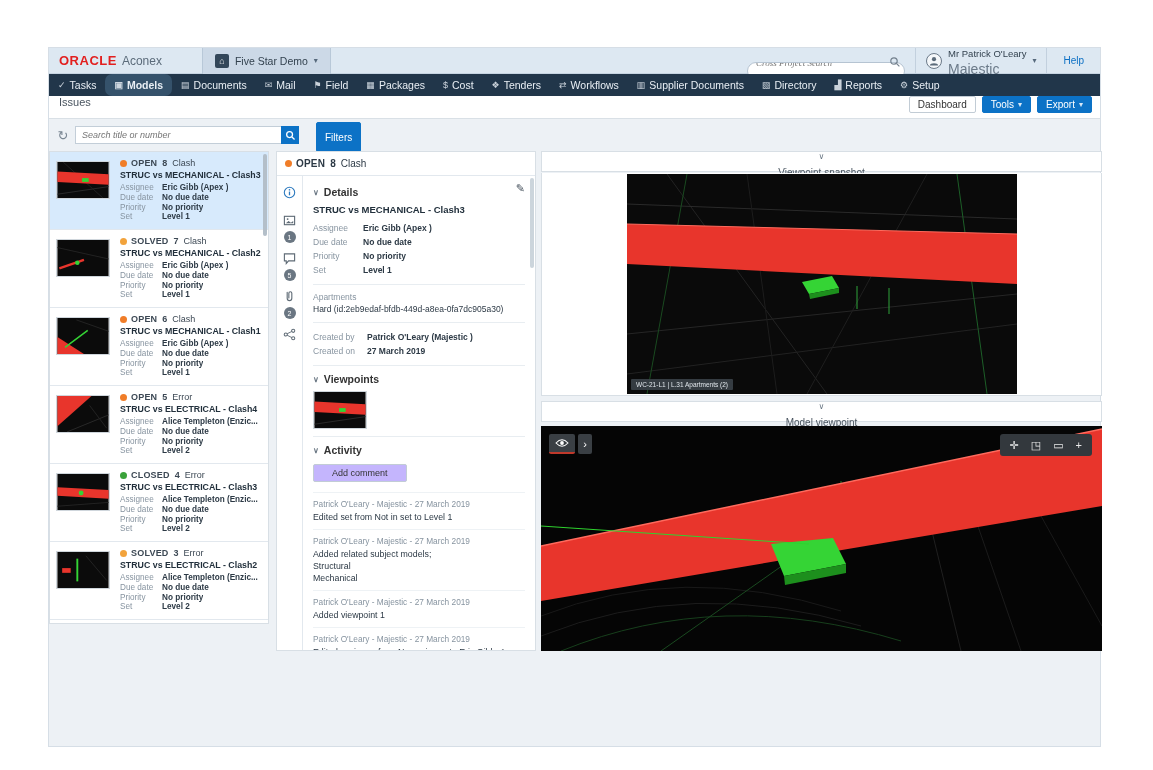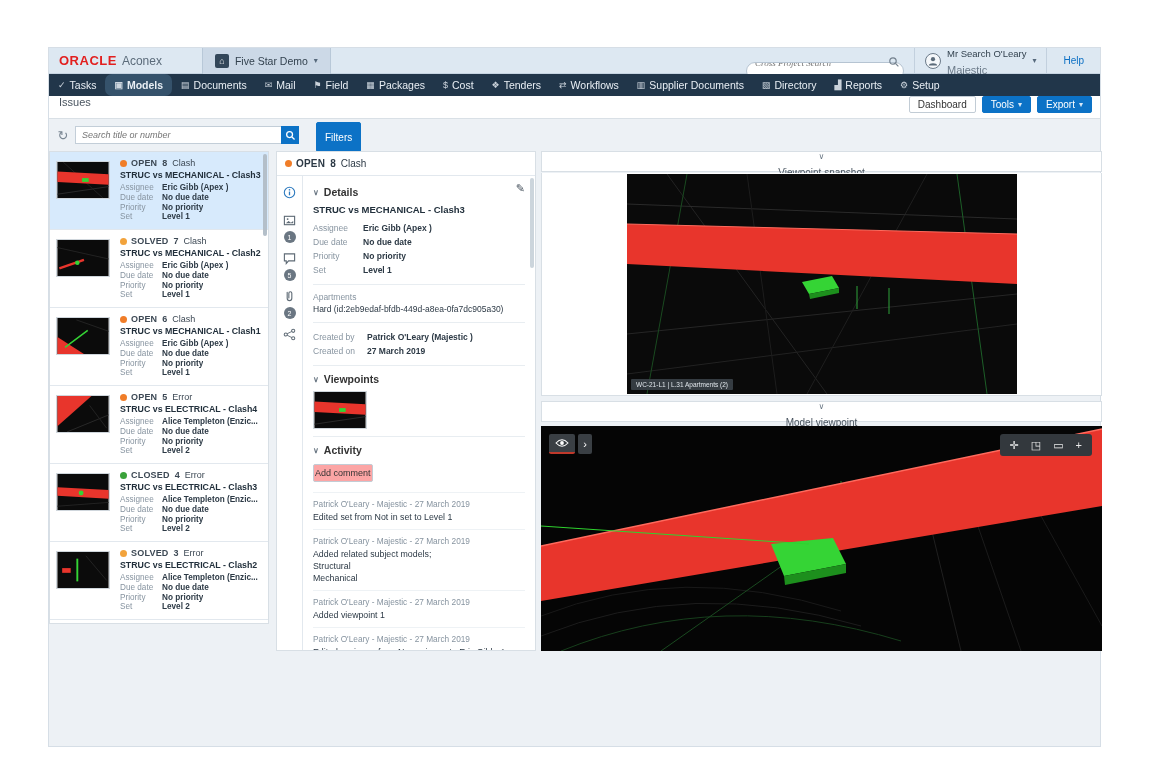--- a/index.html
+++ b/index.html
@@ -18,21 +18,21 @@
   .caret { font-size:8px; color:#56697c; }
   .c-caret::after { content:"▾"; }
   .topbar-right { margin-left:auto; display:flex; align-items:center; height:100%; }
   .cps { position:relative; width:158px; height:17px; margin-right:10px; }
   .cps input { width:100%; height:100%; border:1px solid #b6c4d2; border-radius:9px; font-size:9px; font-style:italic; color:#55606c; padding:0 18px 16px 8px; background:#ffffff; outline:none;font-family:Liberation Serif, serif; }
   .cps .mag { position:absolute; right:4px; top:2px; color:#74828f; }
   .user-area { display:flex; align-items:center; gap:6px; padding:0 10px; border-left:1px solid #c2d0de; height:100%; cursor:pointer; }
   .avatar { width:16px; height:16px; border:1px solid #6b7a89; border-radius:50%; background:#f4f7fa; display:flex; align-items:center; justify-content:center; }
   .user-lines { line-height:1.05; }
   .user-name { font-size:9.5px; color:#33424f; }
-  .user-org { font-size:11px; color:#6b7a89; }
+  .user-org { font-size:14px; color:#6b7a89; }
   .help-area { height:100%; display:flex; align-items:center; padding:0 16px; border-left:1px solid #c2d0de; }
   .help-link { color:#0b6fc4; font-size:10px; cursor:pointer; }
 
   
   .navbar { position:absolute; left:0; top:26px; width:100%; height:22px; background:#21364a; display:flex; align-items:stretch; }
   .tab { display:flex; align-items:center; gap:4px; padding:0 9px; color:#e8eef4; font-size:10.5px; cursor:pointer; white-space:nowrap;border-radius:7px; }
   .tab .ni { font-size:9px; opacity:.85; }
   .tab.active { background:#35526b; font-weight:bold; }
   .ni-tasks::before{content:"✓";} .ni-models::before{content:"▣";} .ni-docs::before{content:"▤";}
   .ni-mail::before{content:"✉";} .ni-field::before{content:"⚑";} .ni-pkg::before{content:"▦";}
@@ -97,21 +97,21 @@
   .c-chev::after{content:"∨";}
   .pencil { position:absolute; right:10px; top:6px; font-size:11px; color:#4a5560; cursor:pointer; }
   .c-pencil::after{content:"✎";}
   .dtitle { font-size:9.5px; font-weight:bold; color:#22303c; margin:2px 0 6px; }
   .dpair { display:flex; line-height:14px; }
   .dpl { width:50px; flex:none; font-size:8.5px; color:#8794a0; }
   .dpv { font-size:8.5px; font-weight:bold; color:#2c3945; }
   .dhr { border:none; border-top:1px solid #e8edf1; margin:7px 0; }
   .desc-val { font-size:8.5px; color:#2c3945; line-height:12px; margin-top:1px; word-break:break-all; }
   .vthumb { width:54px; height:38px; border:1px solid #cfd6dc; margin:2px 0 4px; }
-  .add-comment { background:#fca5a5; border:1px solid #c2ccd5; border-radius:2px; font-size:9px; color:#333; padding:3px 1px; cursor:pointer; margin:2px 0 4px; font-family:inherit; }
+  .add-comment { background:#c4b5fd; border:1px solid #c2ccd5; border-radius:2px; font-size:9px; color:#333; padding:3px 18px; cursor:pointer; margin:2px 0 4px; font-family:inherit; }
   .act-entry { border-top:1px solid #eef2f5; padding-top:6px; margin-top:6px; }
   .act-entry:first-of-type { border-top:none; margin-top:2px; }
   .act-head { font-size:8.3px; color:#8794a0; }
   .act-line { font-size:8.8px; color:#2c3945; margin-top:3px; line-height:11px; }
   .detail-scroll { position:absolute; right:1px; top:2px; width:4px; height:90px; background:#ccd5dc; border-radius:2px; }
 
   
   .vp-head { position:absolute; left:492px; width:561px; height:21px; background:#fff; border:1px solid #d8dfe5; display:flex; align-items:center; gap:6px; padding:0 8px; font-size:10px; color:#4a5560; cursor:pointer;flex-direction:column; }
   .snap-head { top:103px; }
   .snap-body { position:absolute; left:492px; top:125px; width:561px; height:223px; background:#fff; border:1px solid #d8dfe5; border-top:none; }
@@ -155,21 +155,21 @@
         </span>
       </div>
       <div class="user-area">
         <span class="avatar">
           <svg width="12" height="12" viewBox="0 0 12 12">
                 <circle cx="6" cy="4.2" r="2.1" fill="#5b6b7a"></circle>
                 <path d="M1.8 10.6 C1.8 7.6 10.2 7.6 10.2 10.6 Z" fill="#5b6b7a"></path>
               </svg>
         </span>
         <span class="user-lines">
-          <span class="user-name">Mr Search O'Leary</span><br>
+          <span class="user-name">Mr Patrick O'Leary</span><br>
           <span class="user-org">Majestic</span>
         </span>
         <span class="caret c-caret"></span>
       </div>
       <div class="help-area">
         <span class="help-link">Help</span>
       </div>
     </div>
   </div>
 

